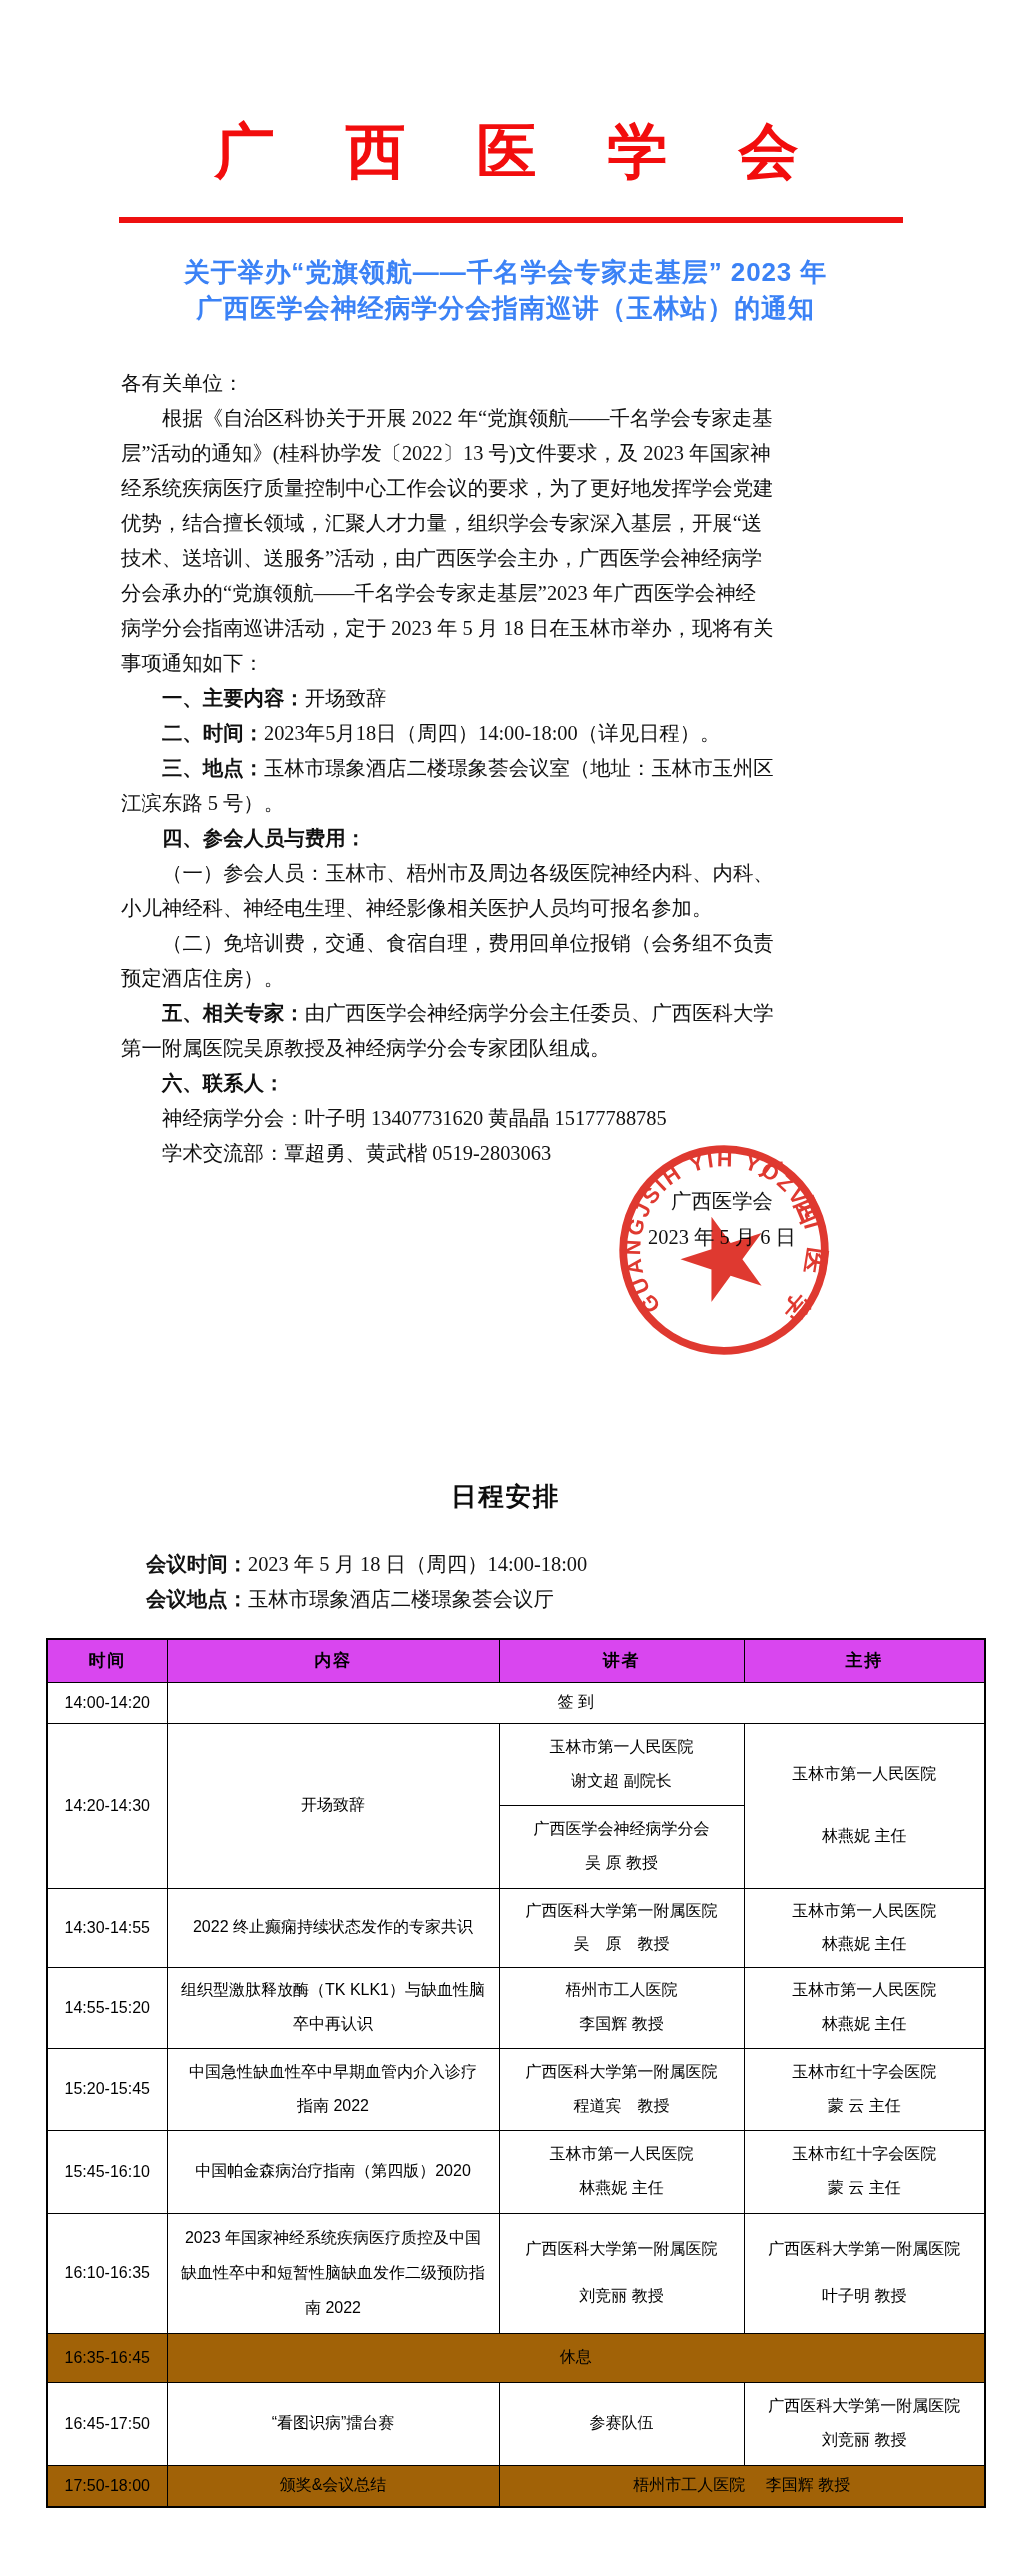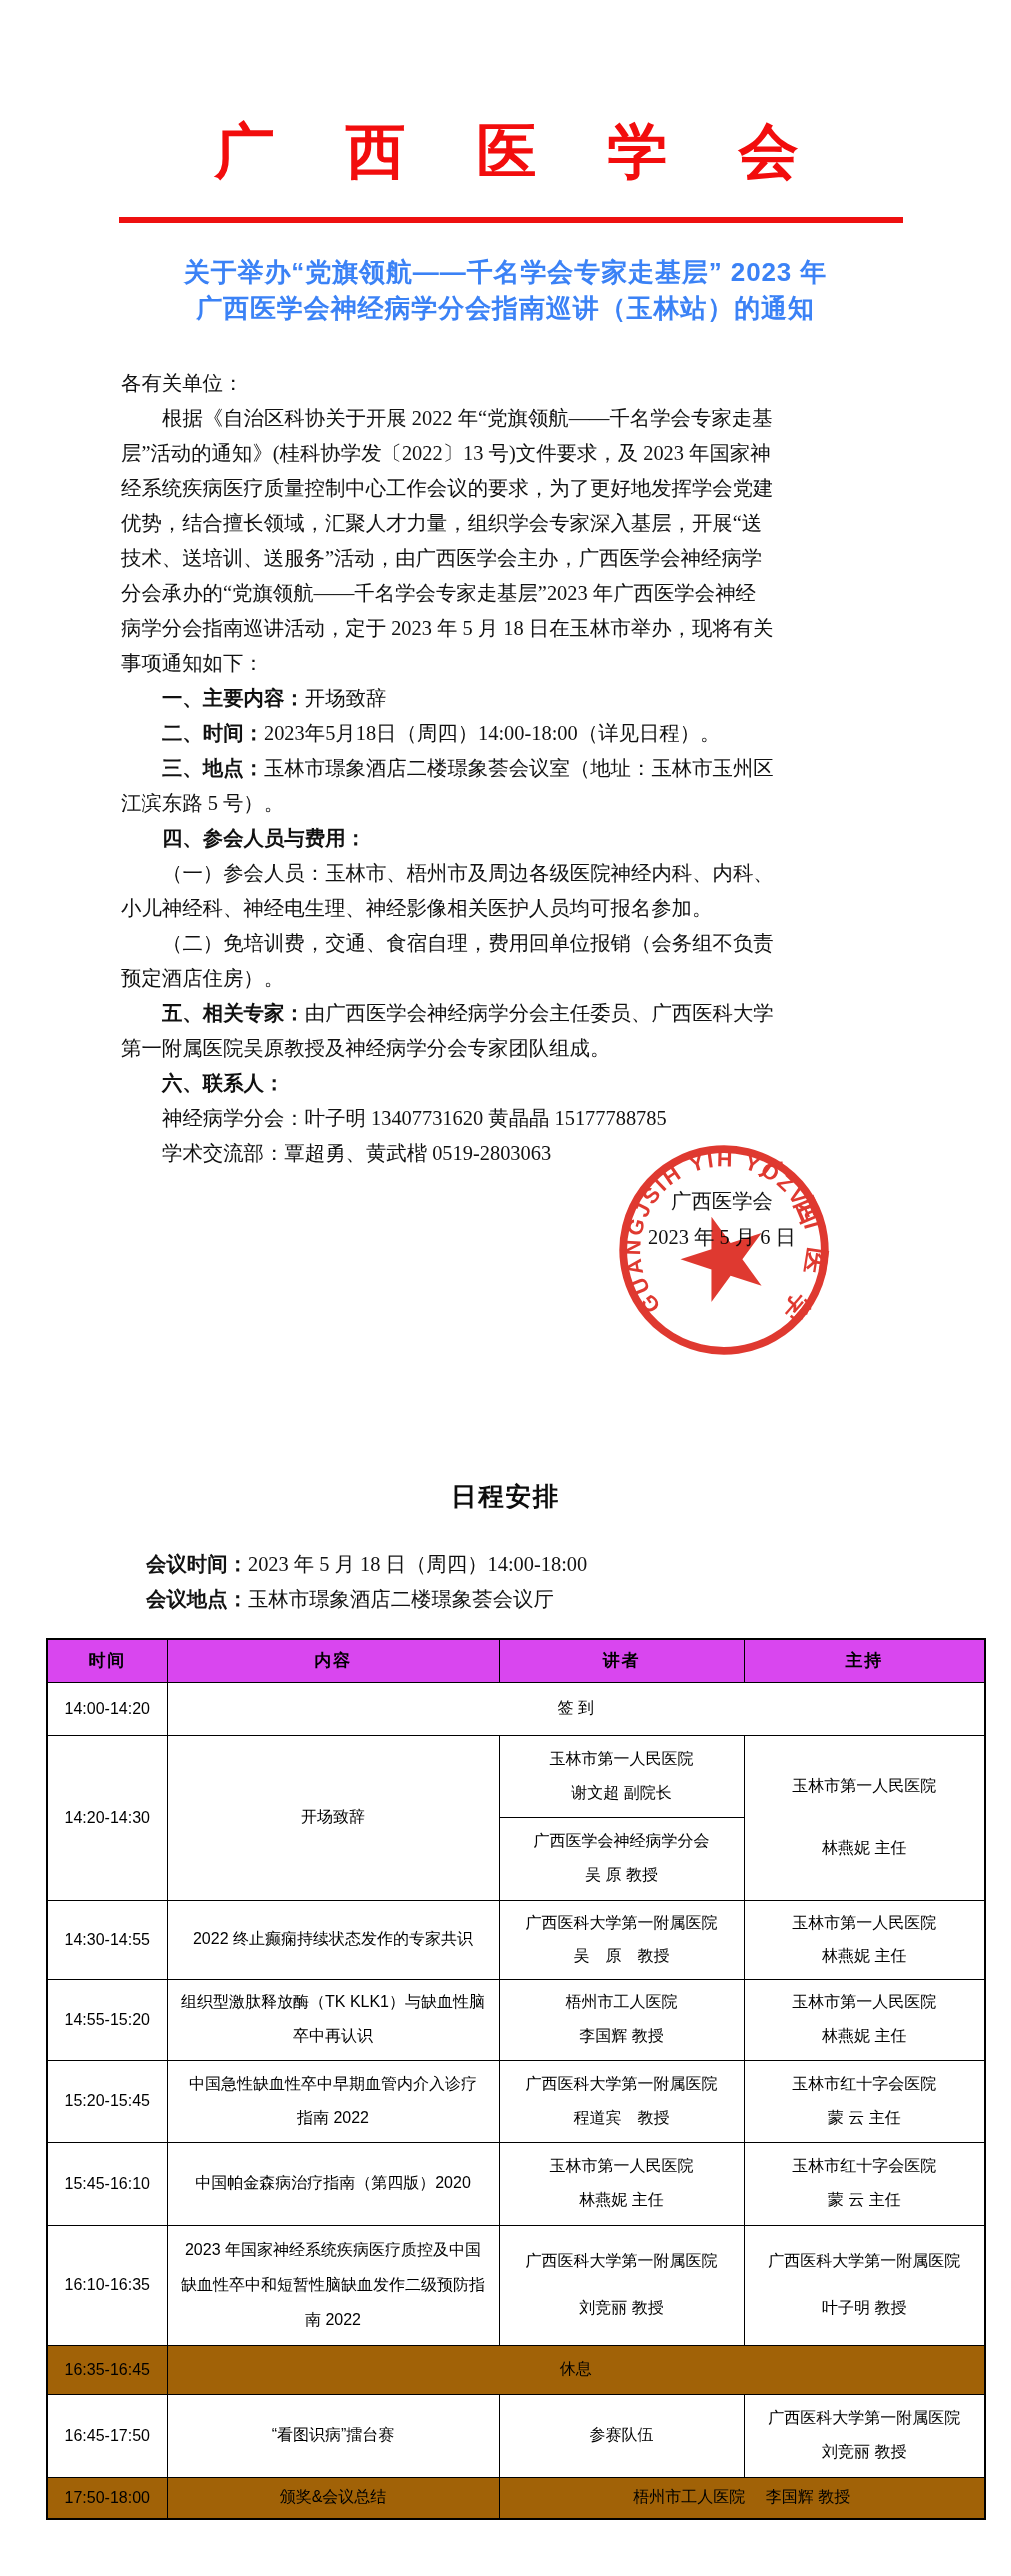--- a/index.html
+++ b/index.html
@@ -161,21 +161,21 @@
           </tr>
         </thead>
       <tbody id="schedBody">
           <tr style="height: 40px;">
             <td class="timecell">
               <div class="cellflex" style="height: 40px;">
                 <div>14:00-14:20</div>
               </div>
             </td>
             <td colspan="3">
-              <div class="cellflex" style="height: 52px;">
+              <div class="cellflex" style="height: 40px;">
                 <div>签 到</div>
               </div>
             </td>
           </tr>
           <tr style="height: 81px;">
             <td class="timecell" rowspan="2">
               <div class="cellflex" style="height: 163px;">
                 <div>14:20-14:30</div>
               </div>
             </td>

